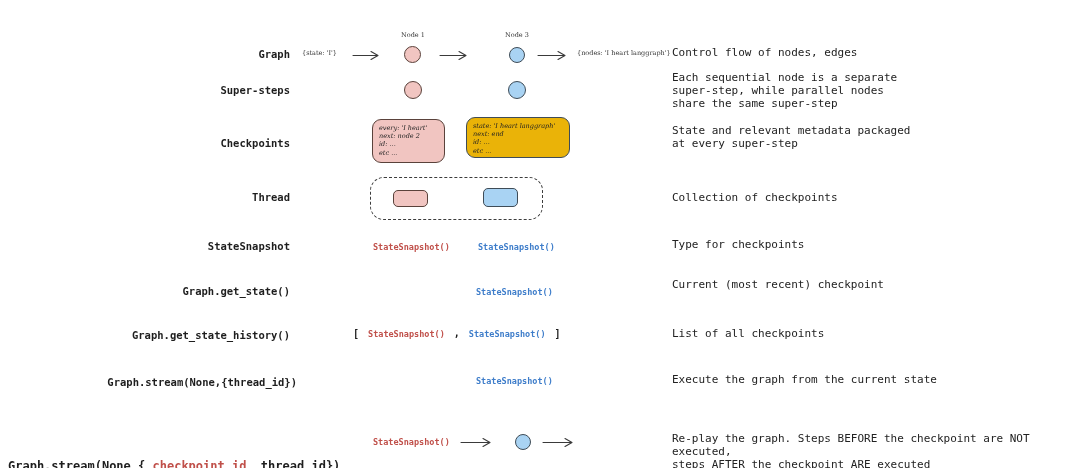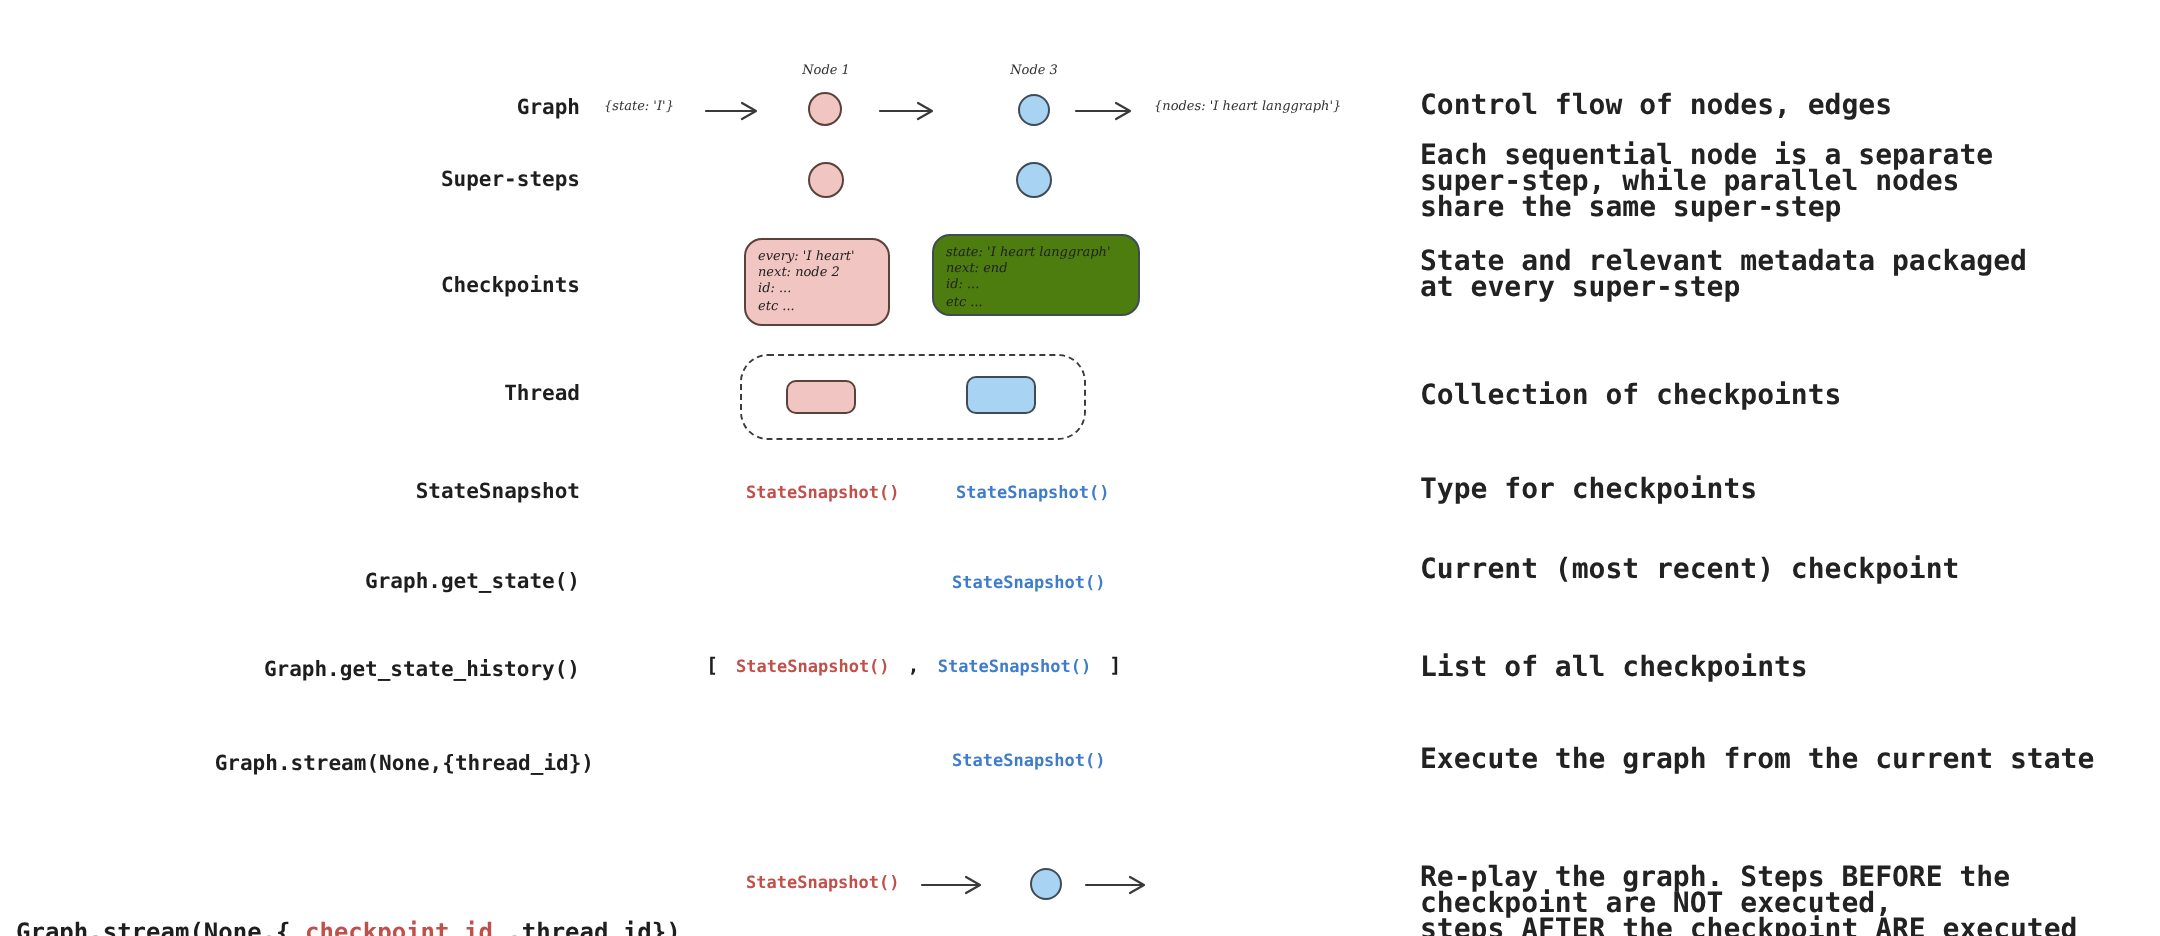--- a/index.html
+++ b/index.html
@@ -7,38 +7,38 @@
   .canvas {
     position:relative; width:1080px; height:468px; background:#ffffff;
     font-family:"DejaVu Sans Mono", monospace; overflow:hidden;
   }
   .abs { position:absolute; }
   .label {
     position:absolute; font-size:10.5px; font-weight:bold; color:#1e1e1e;
     text-align:left; white-space:nowrap; line-height:14px;
   }
   .desc {
-    position:absolute; left:710px; font-size:14px; font-weight:bold; color:#222222;
+    position:absolute; left:672px; font-size:11px; font-weight:normal; color:#222222;
     line-height:12.8px; white-space:pre-line;
   }
   .hand {
-    position:absolute; font-family:"DejaVu Serif", serif; font-style:italic;
+    position:absolute; font-family:"DejaVu Serif", serif; 
     font-size:6.5px; color:#333333; white-space:nowrap;
   }
   .hand.center { text-align:center; }
   .codetxt { font-size:8.5px; font-weight:bold; white-space:nowrap; font-family:"DejaVu Sans Mono", monospace; }
   .red  { color:#c0504a; }
   .blue { color:#3e7dca; }
   .bracket { color:#1e1e1e; font-size:10px; font-weight:bold; }
   .circle { position:absolute; border-radius:50%; border:1.2px solid #555; }
   .circle.pink { background:#f1c5c1; border-color:#5a423b; }
   .circle.blue { background:#a9d3f3; border-color:#3f4c57; }
   .box { position:absolute; border:1.2px solid #555; border-radius:9px; padding:4px 6px; }
   .box.pink { background:#f1c5c1; border-color:#5a423b; }
-  .box.blue { background:#4d7c0f; border-color:#3f4c57; }
+  .box.blue { background:#eab308; border-color:#3f4c57; }
   .hand-line {
     font-family:"DejaVu Serif", serif; font-style:italic; font-size:6.5px;
     line-height:8.2px; color:#222222; white-space:nowrap;
   }
   .thread-box { position:absolute; border:1.3px dashed #3c3c3c; border-radius:14px; }
   .mini-rect { position:absolute; border-radius:5px; border:1.2px solid #555; }
   .mini-rect.pink { background:#f1c5c1; border-color:#5a423b; }
   .mini-rect.blue { background:#a9d3f3; border-color:#3f4c57; }
   .seq { position:absolute; display:flex; align-items:center; gap:9px; }
   .label-big { position:absolute; font-size:12px; font-weight:bold; color:#1e1e1e; white-space:nowrap;margin-top:28px; }

